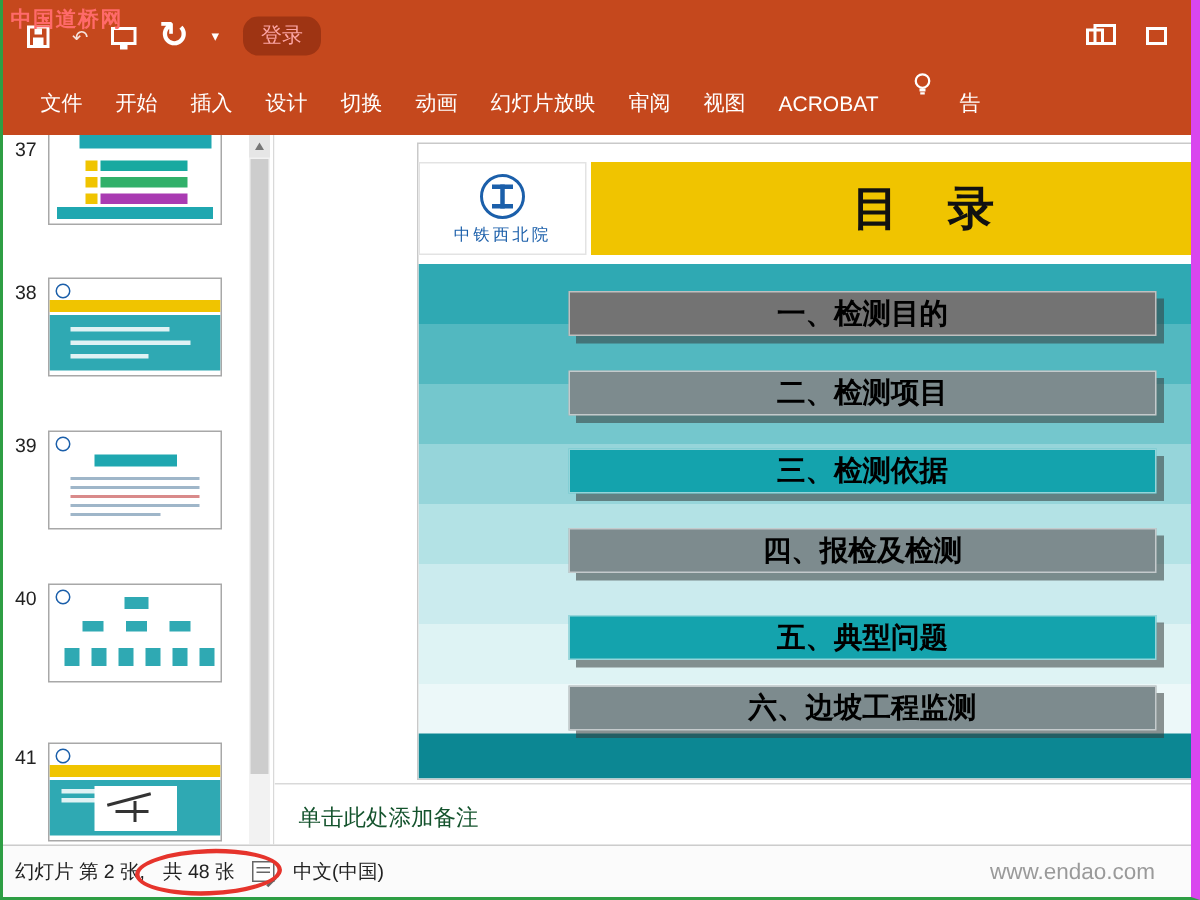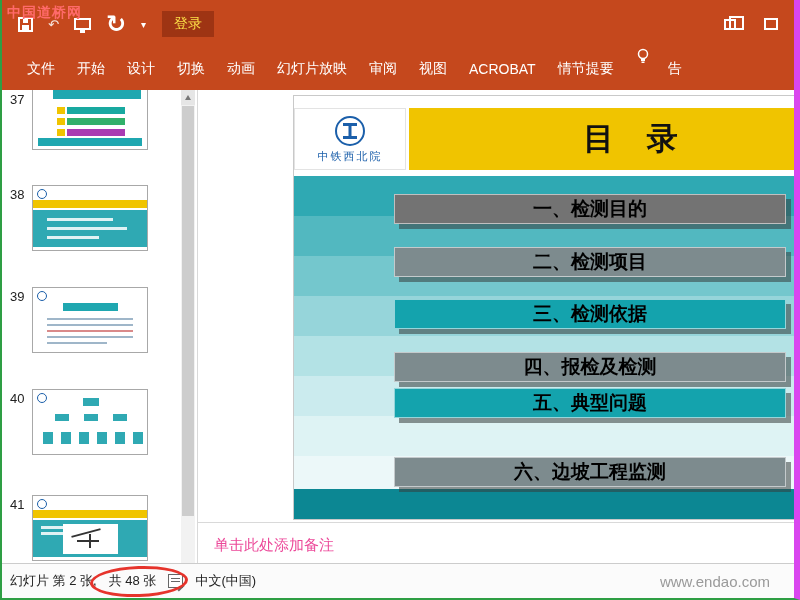--- a/index.html
+++ b/index.html
@@ -13,37 +13,37 @@
   .icon-floppy { width:15px; height:15px; border:2px solid #fff; position:relative; display:inline-block; }
   .icon-floppy::before { content:""; position:absolute; top:0; left:3px; width:5px; height:4px; background:#fff; }
   .icon-floppy::after { content:""; position:absolute; bottom:0; left:2px; width:7px; height:5px; background:#fff; }
   .glyph { color:#fff; font-size:17px; line-height:1; }
   .glyph.small { font-size:13px; opacity:.85; }
   .glyph.big { font-size:24px; font-weight:bold; }
   .icon-monitor { width:17px; height:12px; border:2px solid #fff; position:relative; display:inline-block; }
   .icon-monitor::after { content:""; position:absolute; left:4px; bottom:-5px; width:5px; height:3px; background:#fff; }
   .caret { font-size:10px; color:#fff; }
   .tb-title { font-size:14px; margin-left:24px; white-space:nowrap; overflow:hidden; }
-  .login-btn { margin-left:16px; background:#9E3413; color:#fde047; font-size:14px; padding:4px 12px; cursor:default; flex:0 0 auto; }
+  .login-btn { margin-left:16px; background:#9E3413; color:#fca5a5; font-size:14px; padding:4px 12px; cursor:default; flex:0 0 auto;border-radius:10px; }
   .win-controls { margin-left:auto; display:flex; gap:28px; padding-right:16px; align-items:center; }
   .icon-restore { width:12px; height:11px; border:2px solid #fff; position:relative; display:inline-block; }
   .icon-restore::before { content:""; position:absolute; top:-5px; left:3px; width:11px; height:10px; border:2px solid #fff; }
   .icon-box { width:14px; height:12px; border:2px solid #fff; display:inline-block; }
 
   
   .tabrow { height:42px; background:#C5481D; display:flex; align-items:flex-start; color:#fff;
             font-size:14px; padding-left:14px; white-space:nowrap; overflow:hidden; }
   .tab { padding:0 11px; height:100%; display:flex; align-items:center; cursor:default; }
   .bulb { width:16px; height:16px; margin:0 6px 0 10px; flex:0 0 auto; }
 
   
   .content { position:absolute; top:90px; left:0; right:0; bottom:35px; display:flex; }
 
   
-  .thumb-panel { position:relative; width:196px; background:#fff; border-right:1px solid #D9D9D9; overflow:hidden; flex:0 0 auto; }
+  .thumb-panel { position:relative; width:181px; background:#fff; border-right:1px solid #D9D9D9; overflow:hidden; flex:0 0 auto; }
   .thumb-num { position:absolute; left:8px; font-size:13px; color:#222; }
   .thumb { position:absolute; left:30px; width:116px; height:66px; background:#fff; border:1px solid #A8A8A8; overflow:hidden; }
   .vscroll { position:absolute; right:2px; top:0; bottom:0; width:14px; background:#F2F2F2; }
   .vs-up { position:absolute; top:0; left:0; width:14px; height:15px; background:#E6E6E6; }
   .vs-up::after { content:""; position:absolute; left:4px; top:5px; border-left:3px solid transparent; border-right:3px solid transparent; border-bottom:5px solid #777; }
   .vs-thumb { position:absolute; top:16px; left:1px; width:12px; height:410px; background:#CDCDCD; }
 
   
   .m-logo { position:absolute; top:3px; left:4px; width:10px; height:10px; border:1px solid #1B5FAA; border-radius:50%; }
   .m-yellow { position:absolute; top:14px; left:0; right:0; height:8px; background:#F0C400; }
@@ -68,25 +68,25 @@
   .yellow-bar { flex:1; background:#F0C400; margin-left:3px; display:flex; align-items:center; justify-content:center; }
   .slide-title { font-size:31px; font-weight:bold; color:#111; letter-spacing:12px; padding-left:12px; }
   .steps { position:absolute; left:0; right:0; top:80px; bottom:0;
            background:linear-gradient(to bottom,
              #2FA9B3 0 40px, #52B8C0 40px 80px, #74C7CD 80px 120px, #96D5DA 120px 160px,
              #B3E2E5 160px 200px, #CBEBEE 200px 240px, #DEF3F4 240px 280px, #ECF8F9 280px 100%); }
   .bottom-band { position:absolute; left:0; right:0; bottom:0; height:30px; background:#0C8793; }
   .menu-item { position:absolute; left:100px; width:392px; height:30px; display:flex; align-items:center; justify-content:center;
                font-size:19px; font-weight:bold; color:#000; border:1px solid rgba(255,255,255,.55);
                box-shadow:5px 5px 0 rgba(55,60,60,.55); cursor:default; }
-  .mi0{top:98px;} .mi1{top:151px;} .mi2{top:203px;} .mi3{top:256px;} .mi4{top:292px;} .mi5{top:361px;}
+  .mi0{top:98px;} .mi1{top:151px;} .mi2{top:203px;} .mi3{top:256px;} .mi4{top:314px;} .mi5{top:361px;}
 
   
   .notes { position:absolute; left:0; right:0; top:432px; bottom:0; background:#fff; border-top:1px solid #D9D9D9; }
-  .notes-text { margin:13px 0 0 16px; color:#ec4899; font-size:15px; }
+  .notes-text { margin:13px 0 0 16px; color:#14532d; font-size:15px; }
 
   
   .statusbar { position:absolute; left:0; right:0; bottom:0; height:35px; background:#FBFBFB; border-top:1px solid #CCCCCC;
                display:flex; align-items:center; font-size:13px; color:#222; padding-left:8px; gap:12px; }
   .proof-icon { width:15px; height:14px; border:1px solid #666; position:relative; display:inline-block; background:#fff; }
   .proof-icon::before { content:""; position:absolute; left:2px; top:3px; width:9px; height:1px; background:#666; box-shadow:0 3px 0 #666; }
   .proof-icon::after { content:""; position:absolute; right:-3px; bottom:-2px; width:8px; height:2px; background:#666; transform:rotate(-45deg); }
   .red-ellipse { position:absolute; left:88px; bottom:1px; width:98px; height:31px; border:3px solid #E6342C; border-radius:50%;
                  transform:rotate(-2deg); pointer-events:none; }
 
@@ -112,28 +112,28 @@
     <div class="login-btn">登录</div>
     <div class="win-controls">
       <span class="icon-restore"></span>
       <span class="icon-box"></span>
     </div>
   </div>
 
   <div class="tabrow">
     <span class="tab">文件</span>
     <span class="tab">开始</span>
+    <span class="tab">插入</span>
     <span class="tab">设计</span>
     <span class="tab">切换</span>
     <span class="tab">动画</span>
     <span class="tab">幻灯片放映</span>
     <span class="tab">审阅</span>
     <span class="tab">视图</span>
     <span class="tab">ACROBAT</span>
-    <span class="tab">情节提要</span>
     <svg class="bulb" viewBox="0 0 16 16">
       <circle cx="8" cy="6" r="4.5" fill="none" stroke="#fff" stroke-width="1.5"></circle>
       <rect x="6" y="11" width="4" height="2" fill="#fff"></rect>
       <rect x="6.5" y="13.5" width="3" height="1.5" fill="#fff"></rect>
     </svg>
     <span class="tab">告</span>
   </div>
 
   <div class="content">
 

